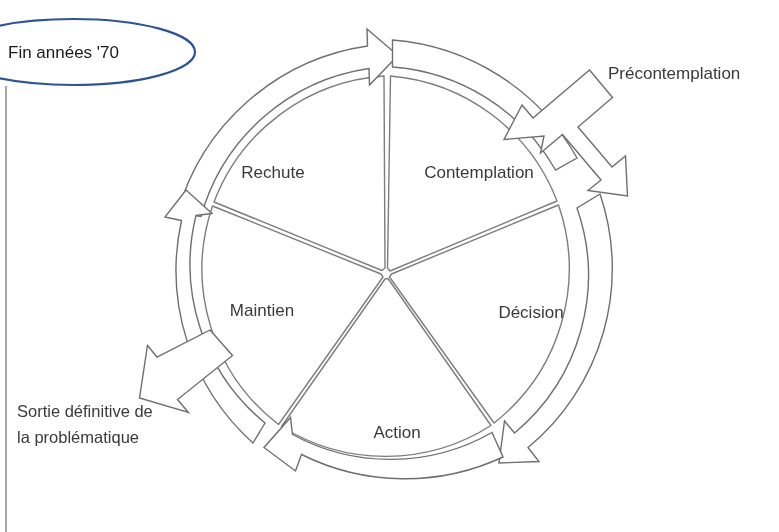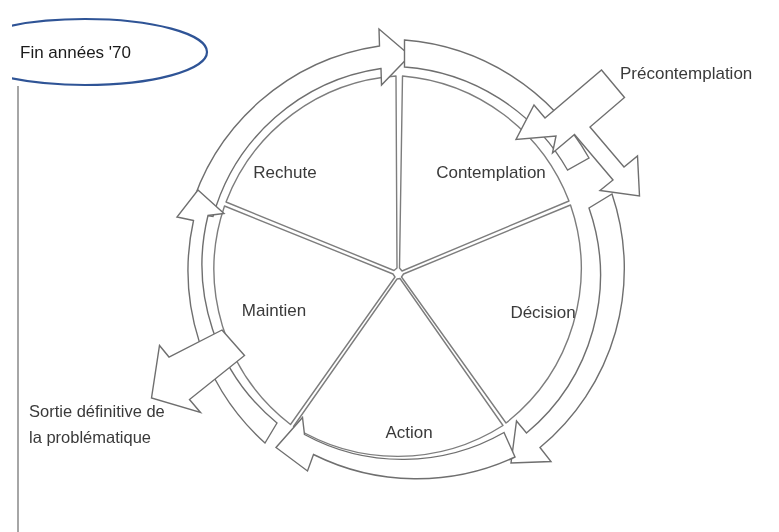--- a/index.html
+++ b/index.html
@@ -1,21 +1,21 @@
 <!DOCTYPE html>
 <html><head>
 <meta charset="utf-8">
 <style>
   html,body{margin:0;padding:0;background:#ffffff;}
   body{
     width:779px;height:532px;overflow:hidden;
     font-family:"Liberation Sans","DejaVu Sans",sans-serif;
     position:relative;
   }
-  #stage{position:absolute;left:0;top:0;width:704px;height:532px;margin-left:12px;}
+  #stage{position:absolute;left:0;top:0;width:704px;height:532px;}
   svg{display:block;}
   .lbl{
     font-family:"Liberation Sans","DejaVu Sans",sans-serif;
     font-size:17px;
     fill:#3a3a3a;
   }
   .lbl-ellipse{
     font-family:"Liberation Sans","DejaVu Sans",sans-serif;
     font-size:17px;
     fill:#1a1a1a;

